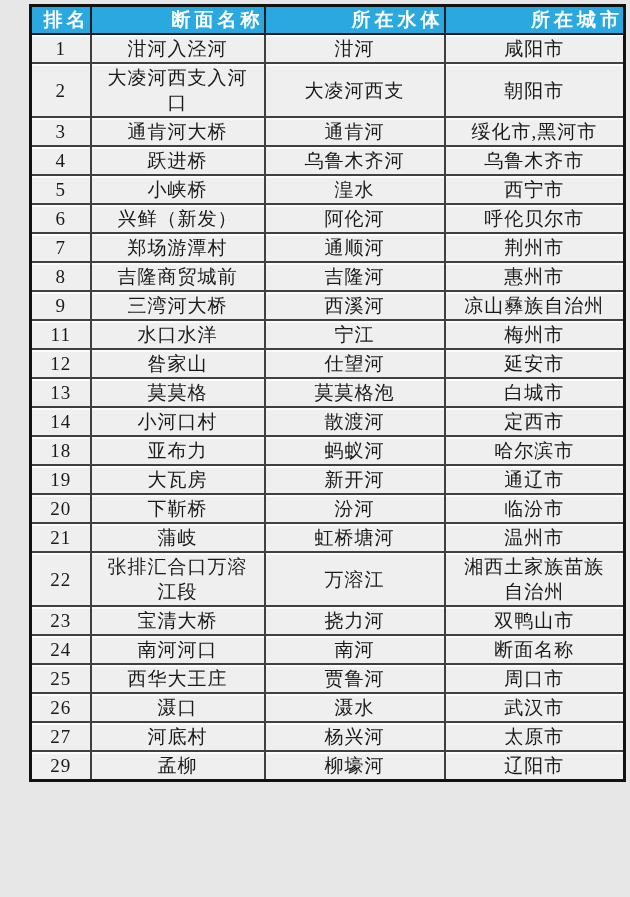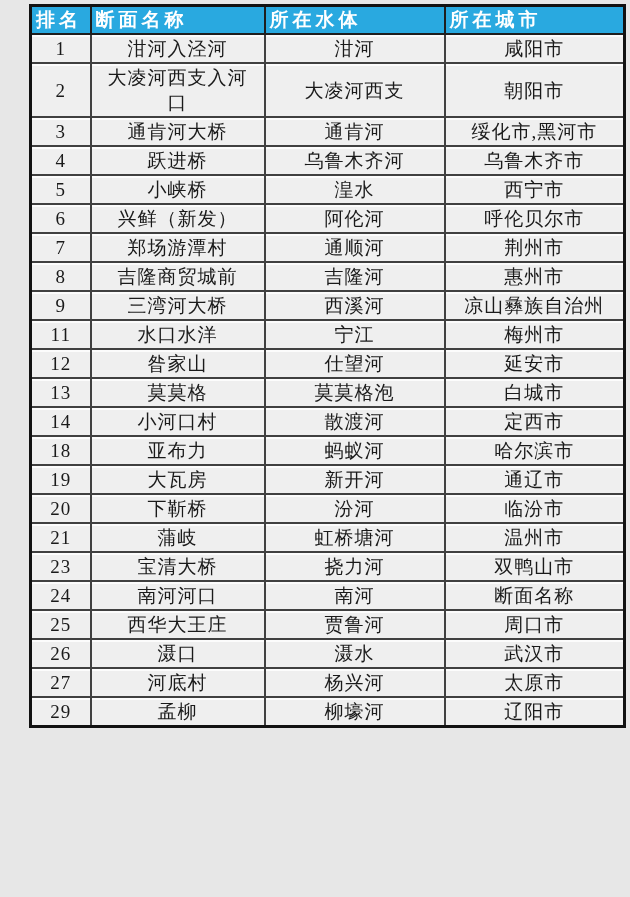--- a/index.html
+++ b/index.html
@@ -31,21 +31,21 @@
   th {
     background: #29a9e0;
     color: #ffffff;
     font-weight: bold;
     font-size: 19px;
     letter-spacing: 4px;
     text-indent: 4px;
     height: 26px;
     line-height: 26px;
     border: 2px solid #1e1e1e;
-    text-align: left;
+    text-align: right;
     padding: 0;
   }
   td {
     background: #efefef;
     border: 2px solid #404040;
     box-shadow: inset 0 2px 0 rgba(255, 255, 255, 0.8);
     color: #1a1a1a;
     font-size: 19px;
     letter-spacing: 1px;
     text-align: center;
@@ -173,20 +173,28 @@
     <td>汾河</td>
     <td>临汾市</td>
   </tr>
         <tr>
     <td>21</td>
     <td>蒲岐</td>
     <td>虹桥塘河</td>
     <td>温州市</td>
   </tr>
         <tr>
+    <td>22</td>
+    <td>张排汇合口万溶
+江段</td>
+    <td>万溶江</td>
+    <td>湘西土家族苗族
+自治州</td>
+  </tr>
+        <tr>
     <td>23</td>
     <td>宝清大桥</td>
     <td>挠力河</td>
     <td>双鸭山市</td>
   </tr>
         <tr>
     <td>24</td>
     <td>南河河口</td>
     <td>南河</td>
     <td>断面名称</td>

